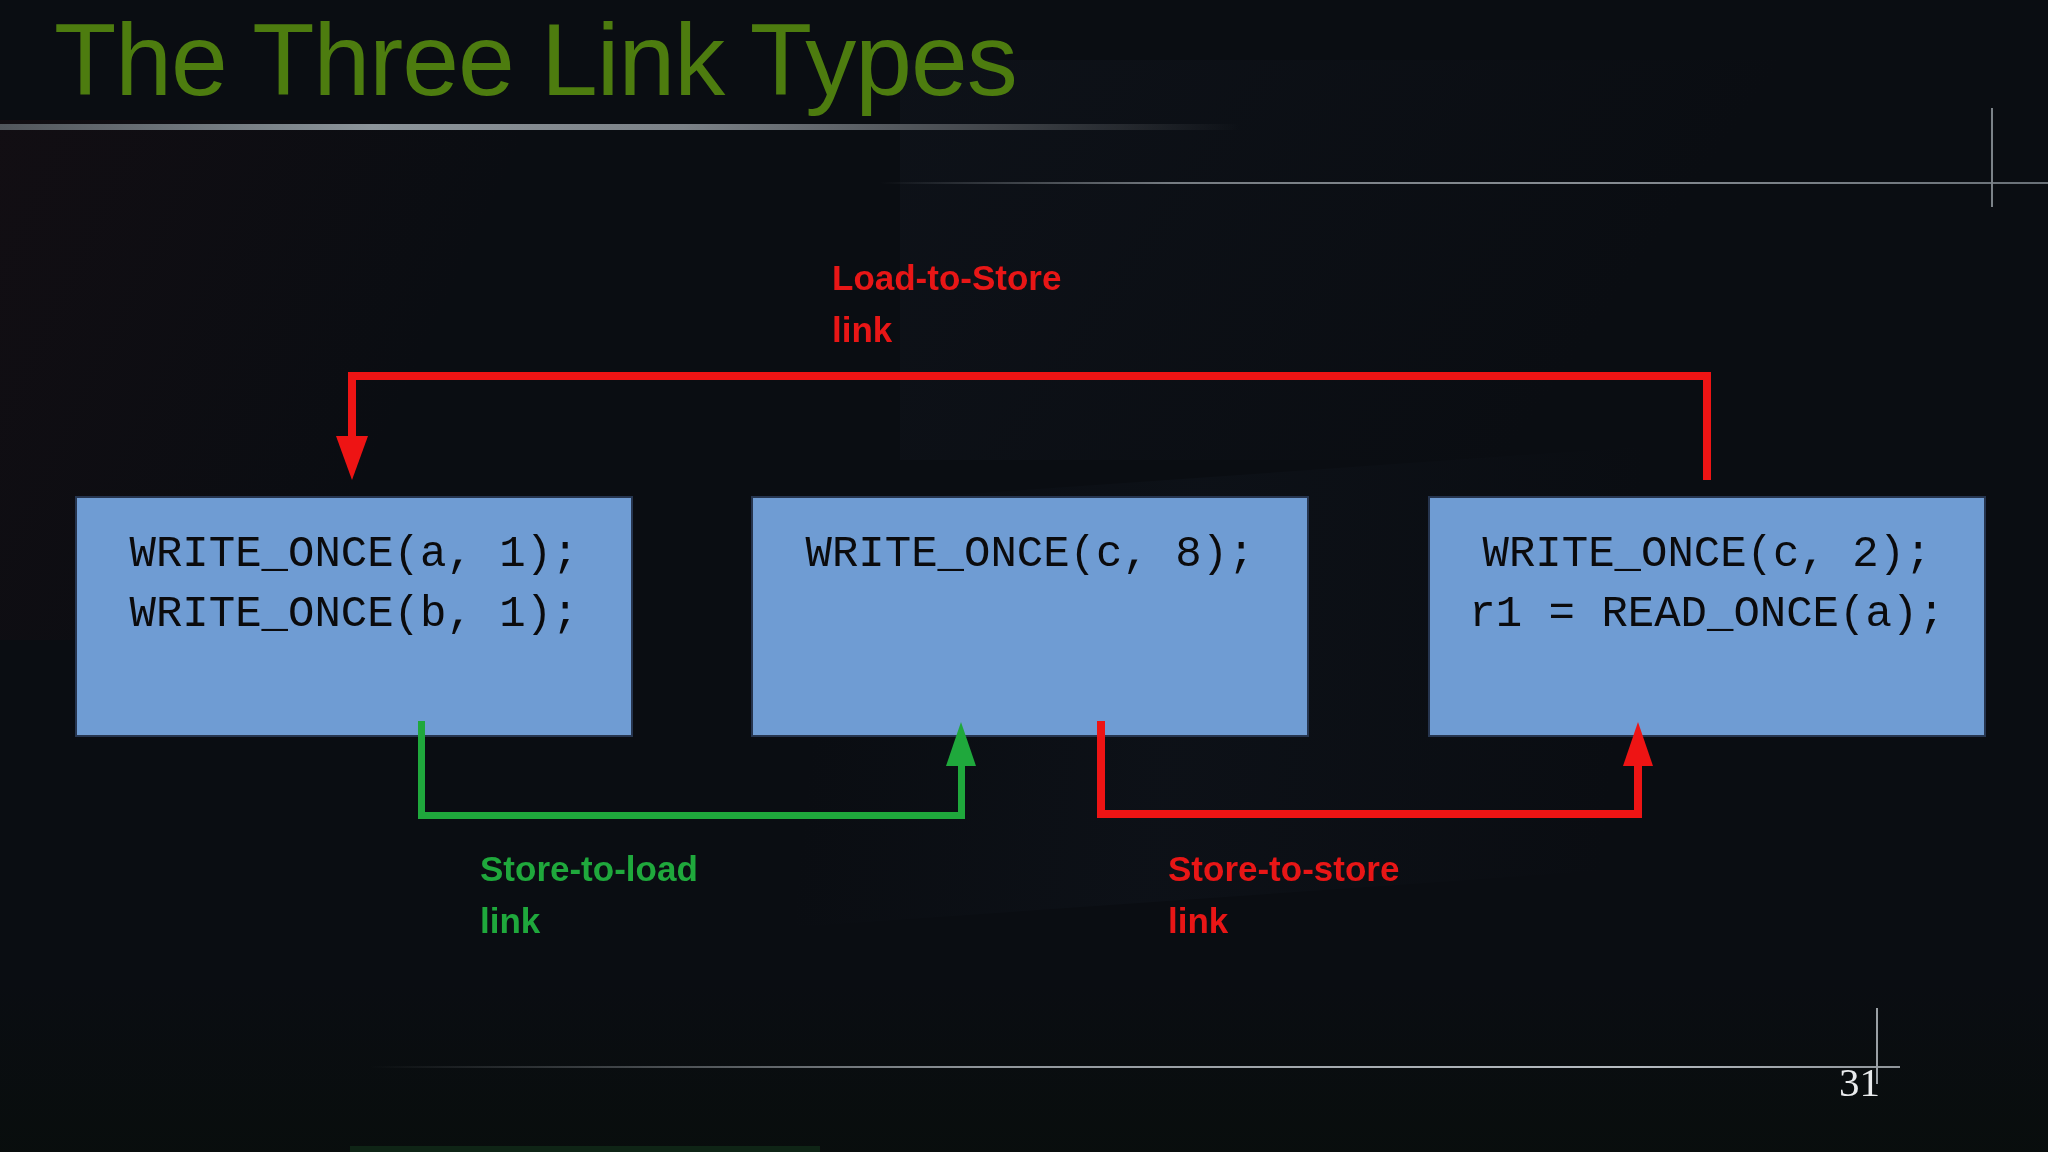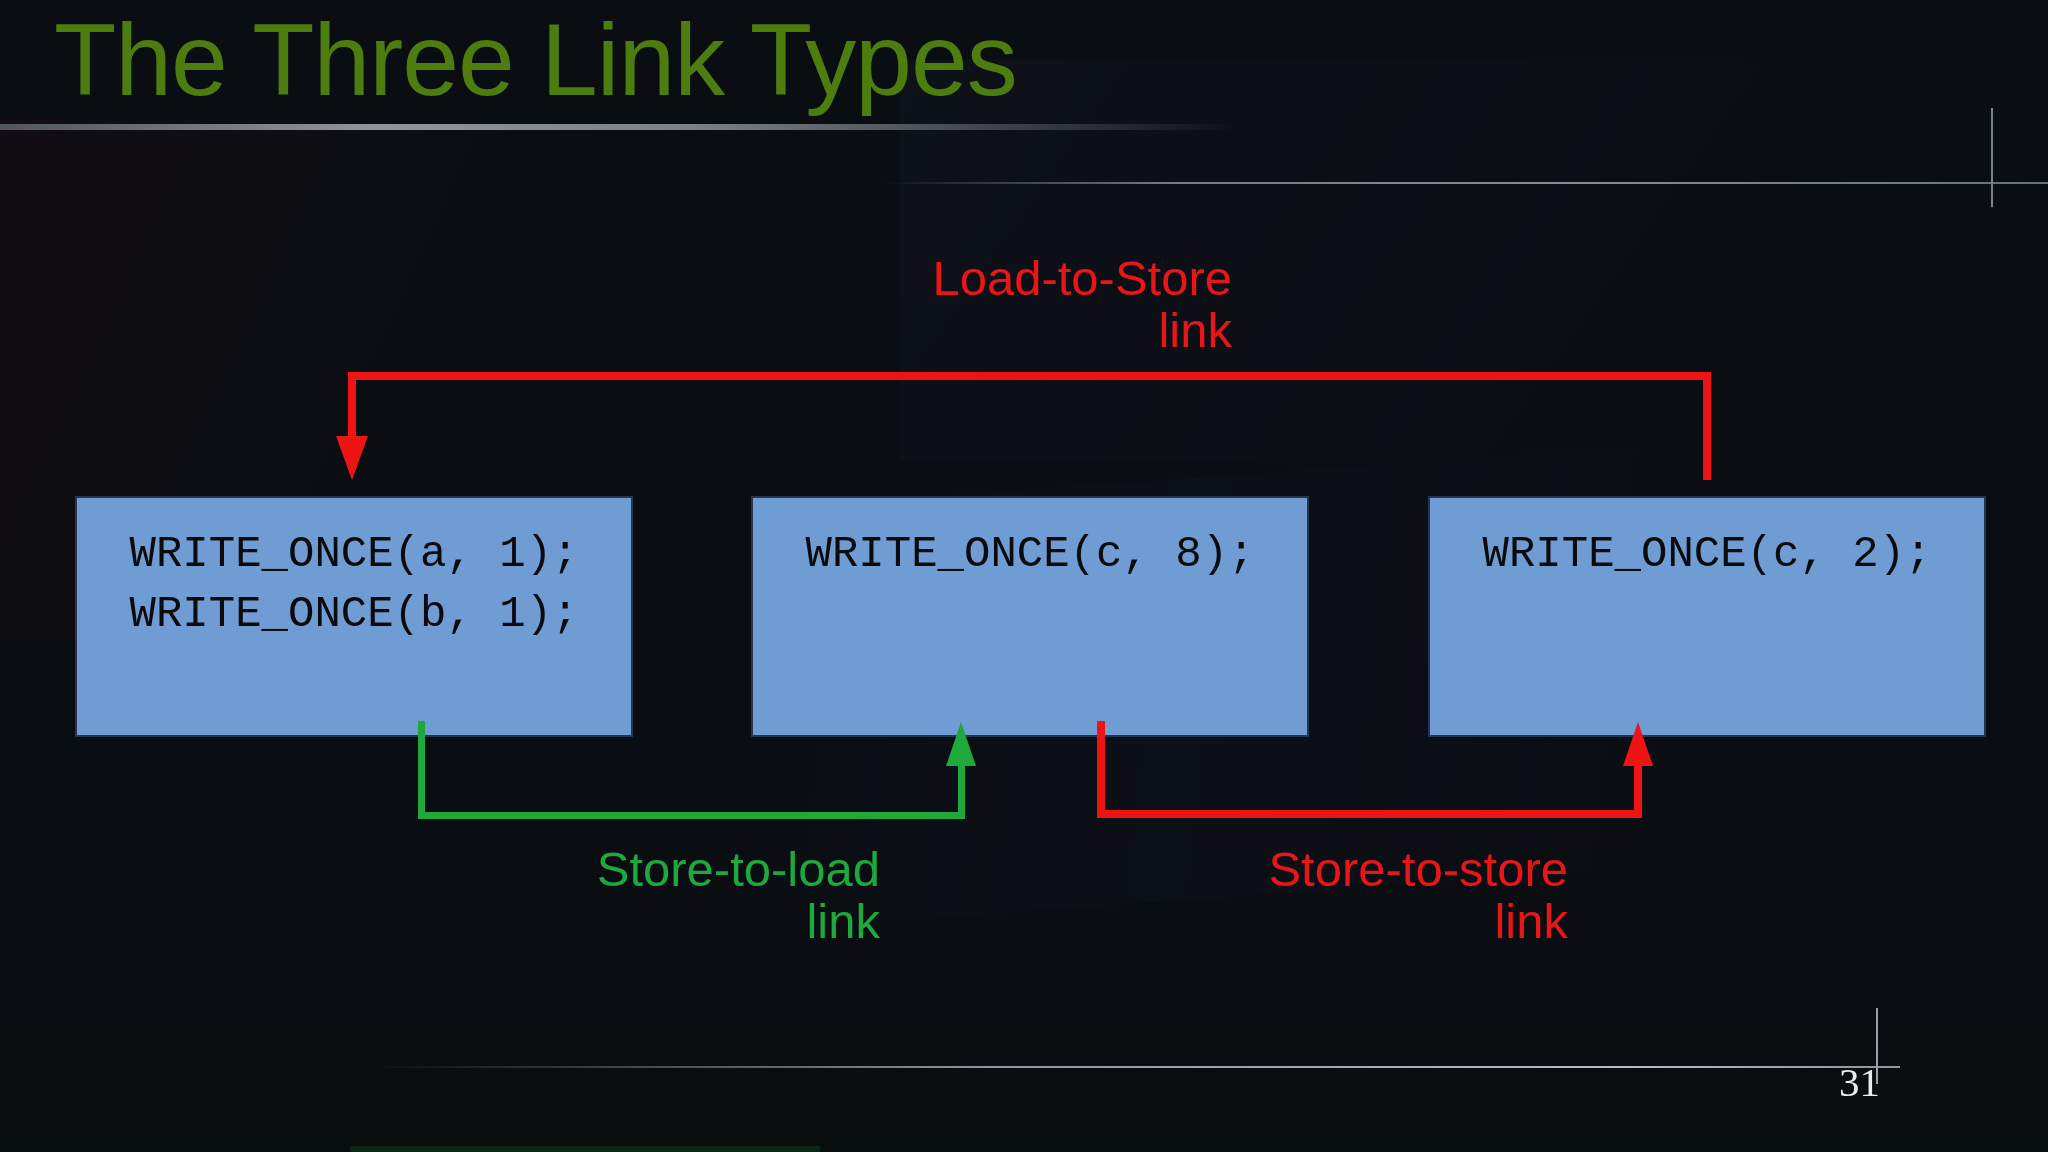--- a/index.html
+++ b/index.html
@@ -71,22 +71,22 @@
   .seg{position:absolute;}
   .red{background:#ee1414;}
   .green{background:#1fa83c;}
   .tri{position:absolute;width:0;height:0;}
   .tri-down{border-left:16px solid transparent;border-right:16px solid transparent;border-top:44px solid #ee1414;}
   .tri-up-red{border-left:15px solid transparent;border-right:15px solid transparent;border-bottom:44px solid #ee1414;}
   .tri-up-green{border-left:15px solid transparent;border-right:15px solid transparent;border-bottom:44px solid #1fa83c;}
 
   
   .link-label{
-    position:absolute;width:400px;text-align:right;
-    font-size:49px;font-weight:normal;line-height:52px;letter-spacing:0px;
+    position:absolute;width:400px;text-align:left;
+    font-size:35px;font-weight:bold;line-height:52px;letter-spacing:0px;
   }
   .label-red{color:#e81616;}
   .label-green{color:#1fa83c;}
   .label-load{left:832px;top:252px;}
   .label-s2l{left:480px;top:843px;}
   .label-s2s{left:1168px;top:843px;}
 </style>
 </head>
 <body>
 
@@ -118,20 +118,21 @@
 
   <div class="code-box box-1">
     <div class="code-line">WRITE_ONCE(a, 1);</div>
     <div class="code-line">WRITE_ONCE(b, 1);</div>
   </div>
   <div class="code-box box-2">
     <div class="code-line">WRITE_ONCE(c, 8);</div>
   </div>
   <div class="code-box box-3">
     <div class="code-line">WRITE_ONCE(c, 2);</div>
+    <div class="code-line">r1 = READ_ONCE(a);</div>
   </div>
 
   <div class="seg green" style="left:418px;top:721px;width:7px;height:98px;"></div>
   <div class="seg green" style="left:418px;top:812px;width:547px;height:7px;"></div>
   <div class="seg green" style="left:958px;top:764px;width:7px;height:55px;"></div>
   <div class="tri tri-up-green" style="left:946px;top:722px;"></div>
   <div class="link-label label-green label-s2l">
     <div>Store-to-load</div>
     <div>link</div>
   </div>

